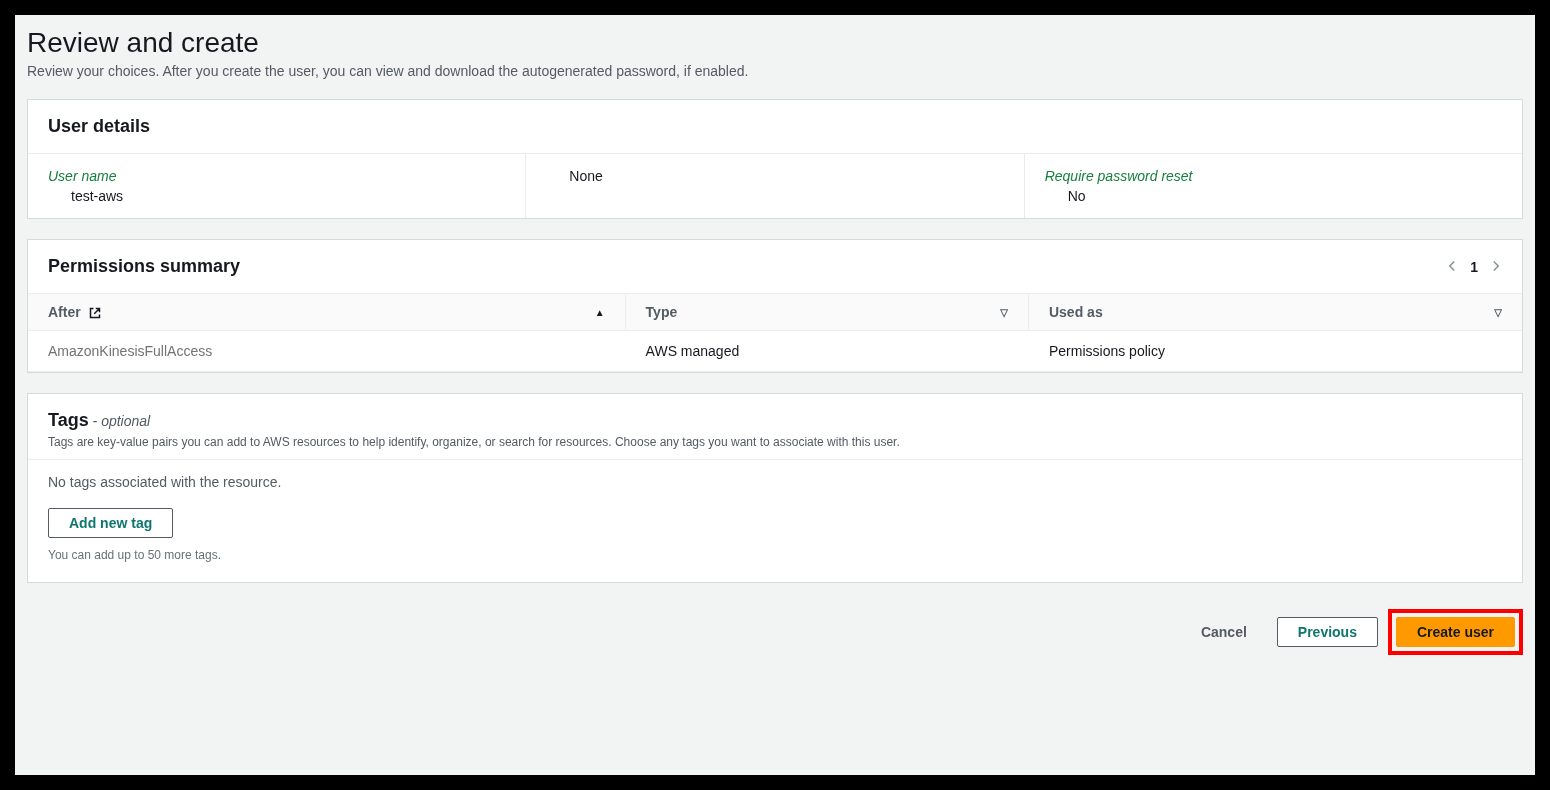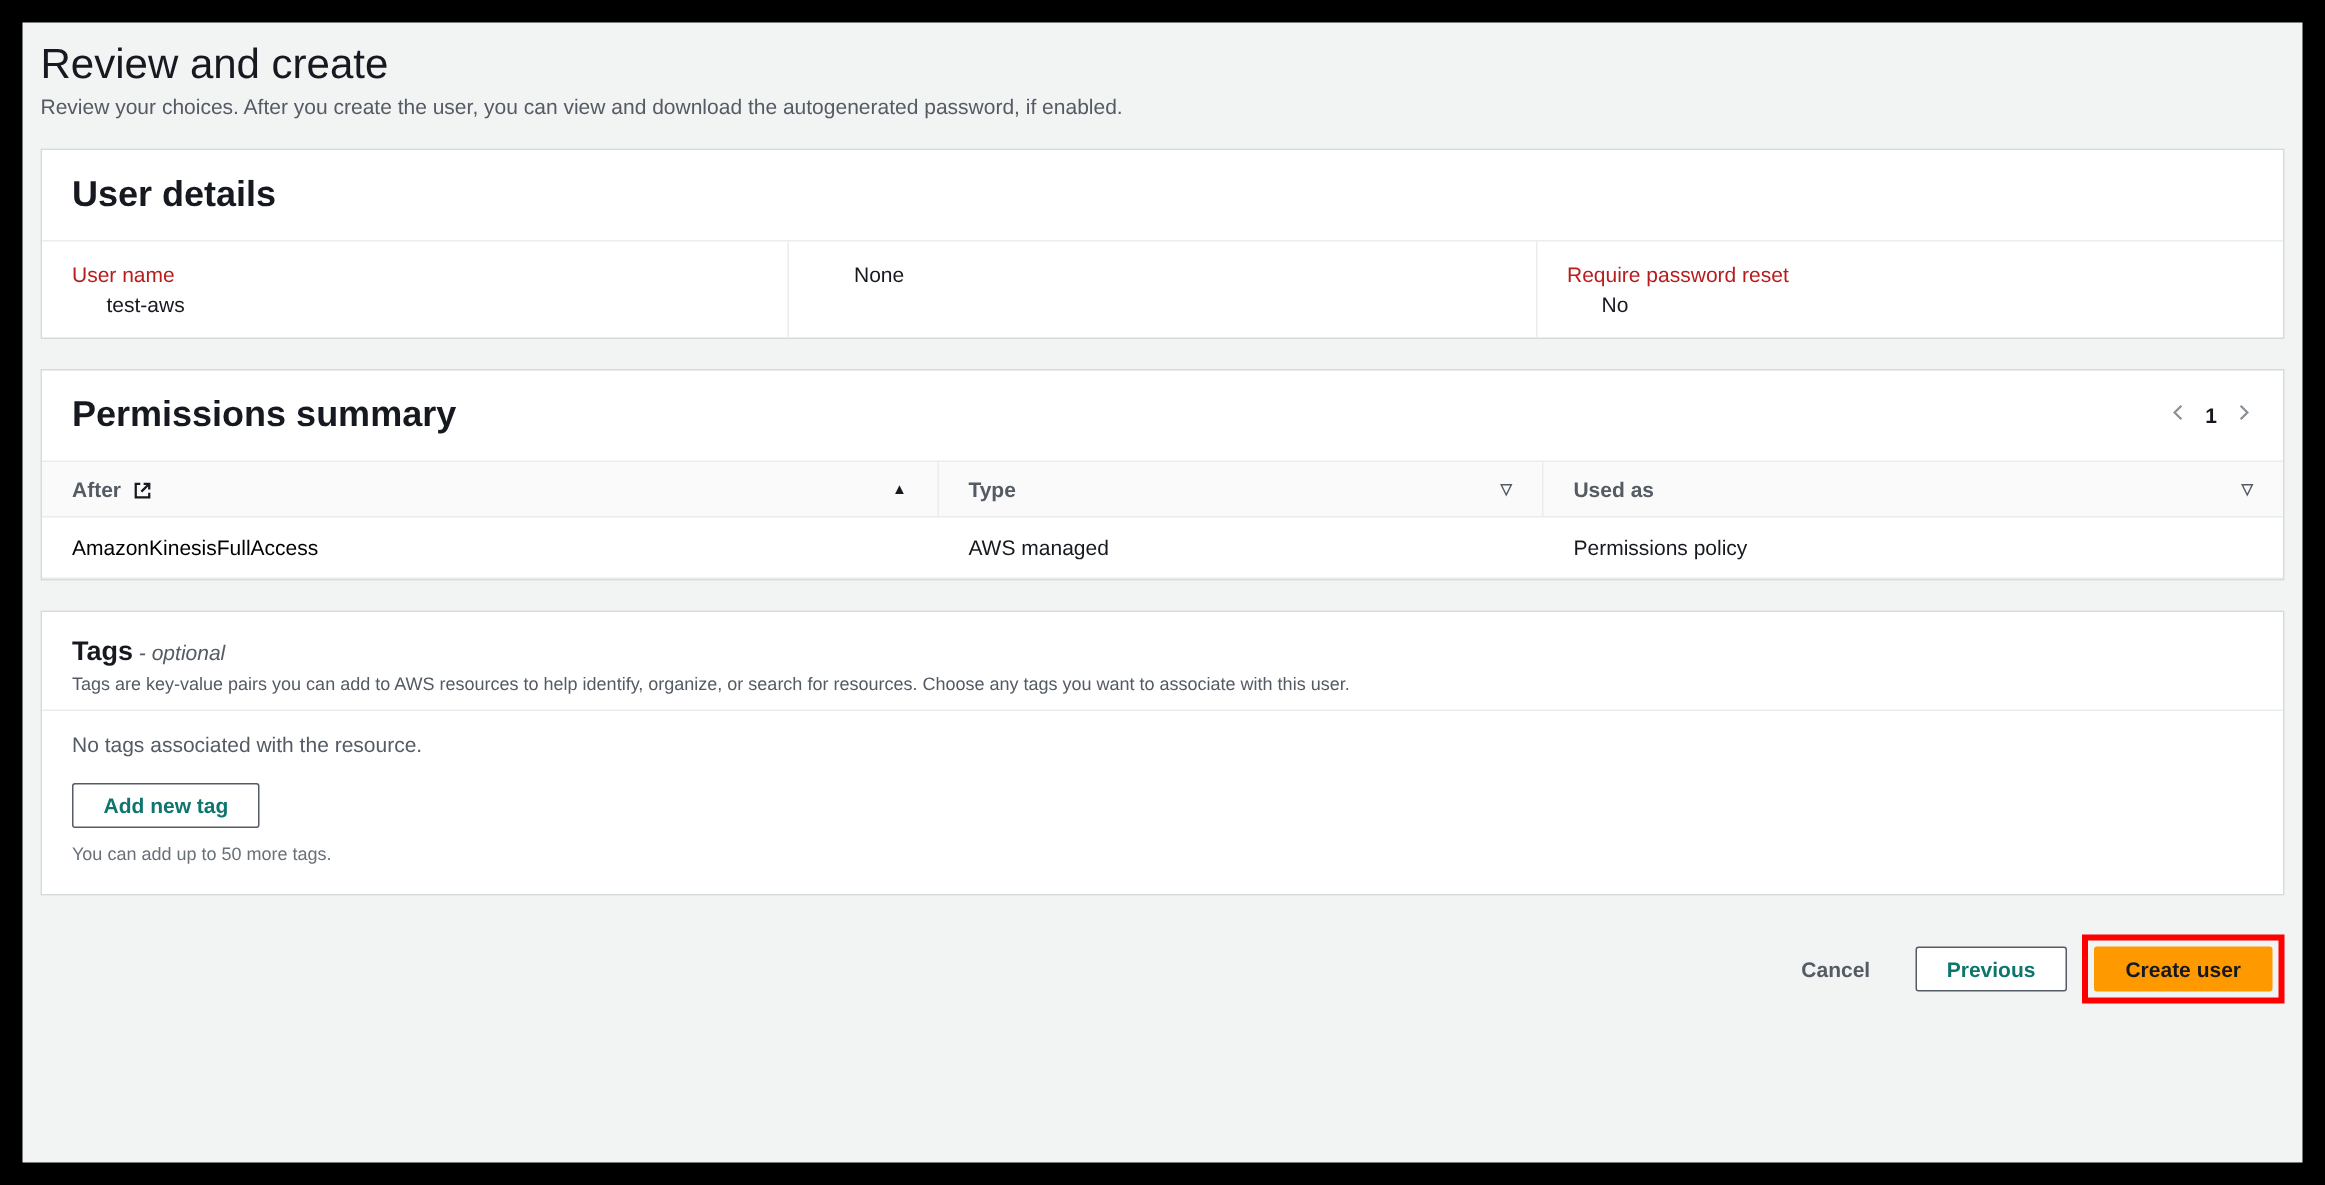--- a/index.html
+++ b/index.html
@@ -33,41 +33,42 @@
       margin-bottom: 20px;
     }
     .card-header {
       padding: 16px 20px;
       border-bottom: 1px solid #eaeded;
       display: flex;
       justify-content: space-between;
       align-items: center;
     }
     .card-header h2 {
-      font-size: 24px;
+      font-size: 18px;
       font-weight: 700;
       color: #16191f;
     }
     .card-body {
       padding: 14px 20px 20px;
     }
     .details-grid {
       display: flex;
       padding: 0;
     }
     .details-col {
       flex: 1;
       padding: 14px 20px;
       border-right: 1px solid #eaeded;
     }
     .details-col:last-child { border-right: none; }
     .field-label {
-      color: #b91c1c;
+      color: #15803d;
       font-size: 14px;
       margin-bottom: 4px;
+      font-style: italic;
     }
     .field-value {
       color: #16191f;
       font-size: 14px;
       margin-left: 23px;
     }
     .pagination {
       display: flex;
       align-items: center;
       gap: 12px;
@@ -116,21 +117,21 @@
     }
     .table-row {
       display: flex;
       border-bottom: 1px solid #eaeded;
     }
     .td {
       padding: 12px 20px;
       font-size: 14px;
     }
     .link {
-      color: #000000;
+      color: #737373;
       text-decoration: none;
       cursor: pointer;
     }
     .tags-header-wrap {
       padding: 16px 20px 10px;
       border-bottom: 1px solid #eaeded;
     }
     .tags-title {
       font-size: 18px;
       font-weight: 700;

